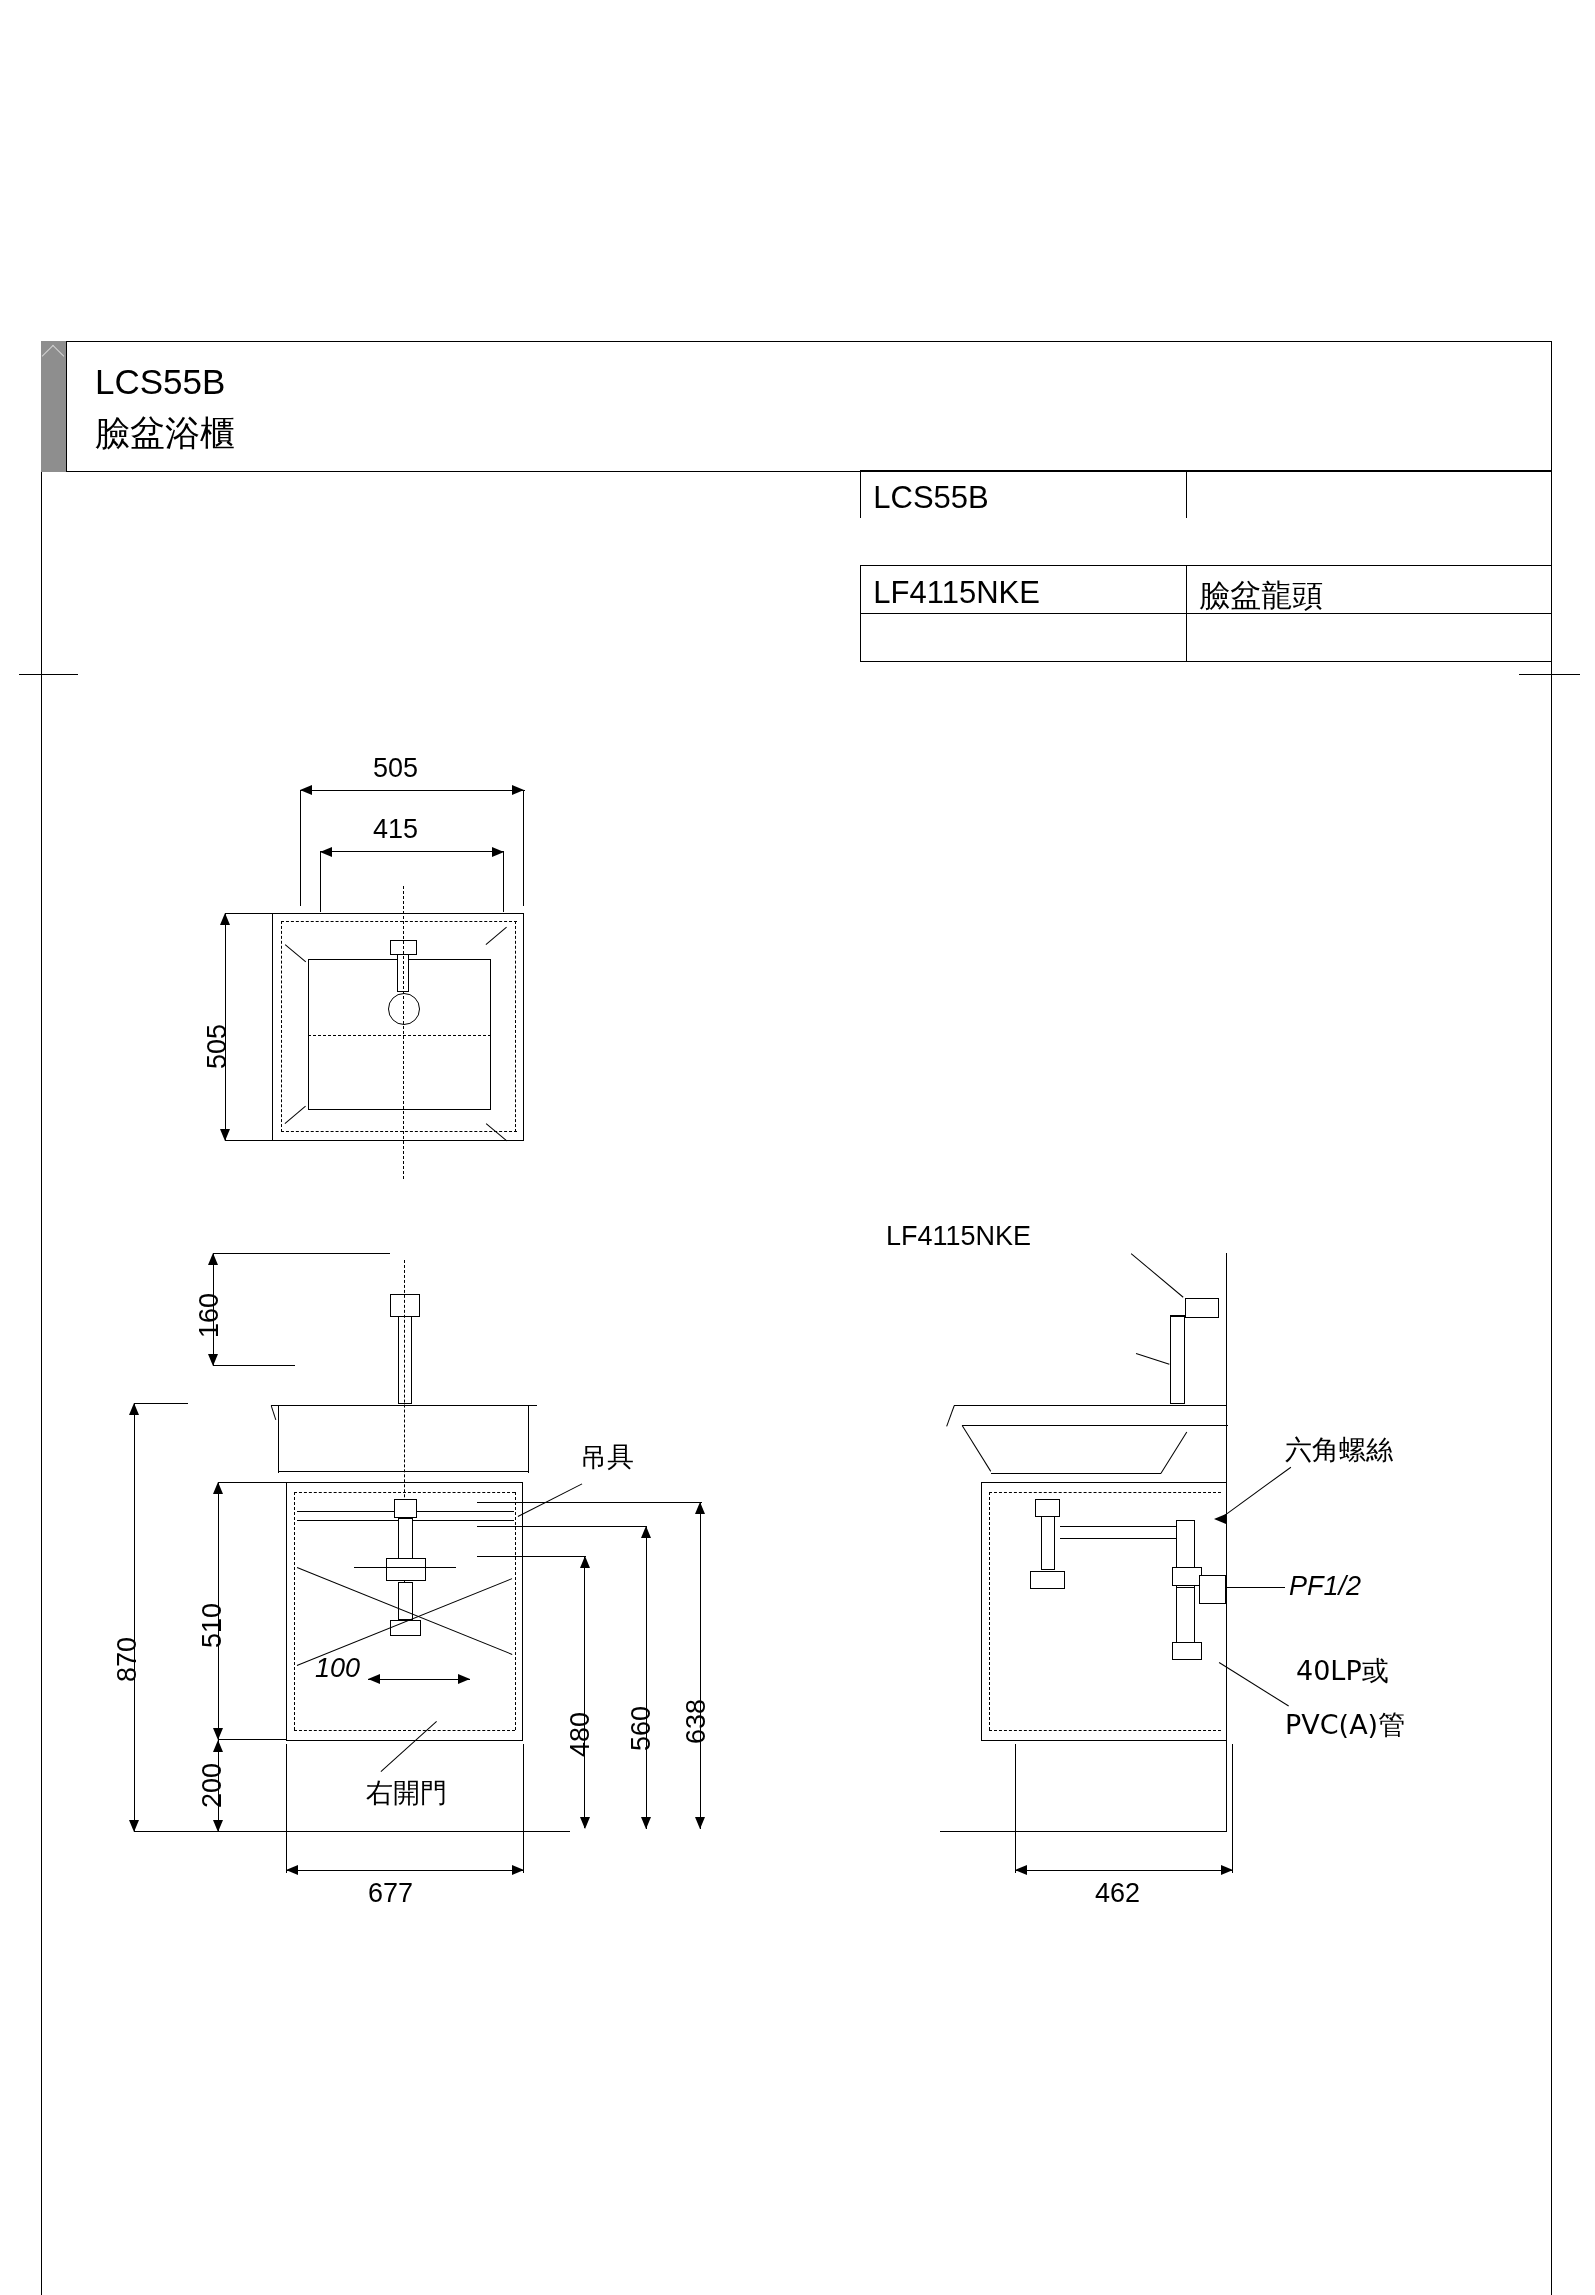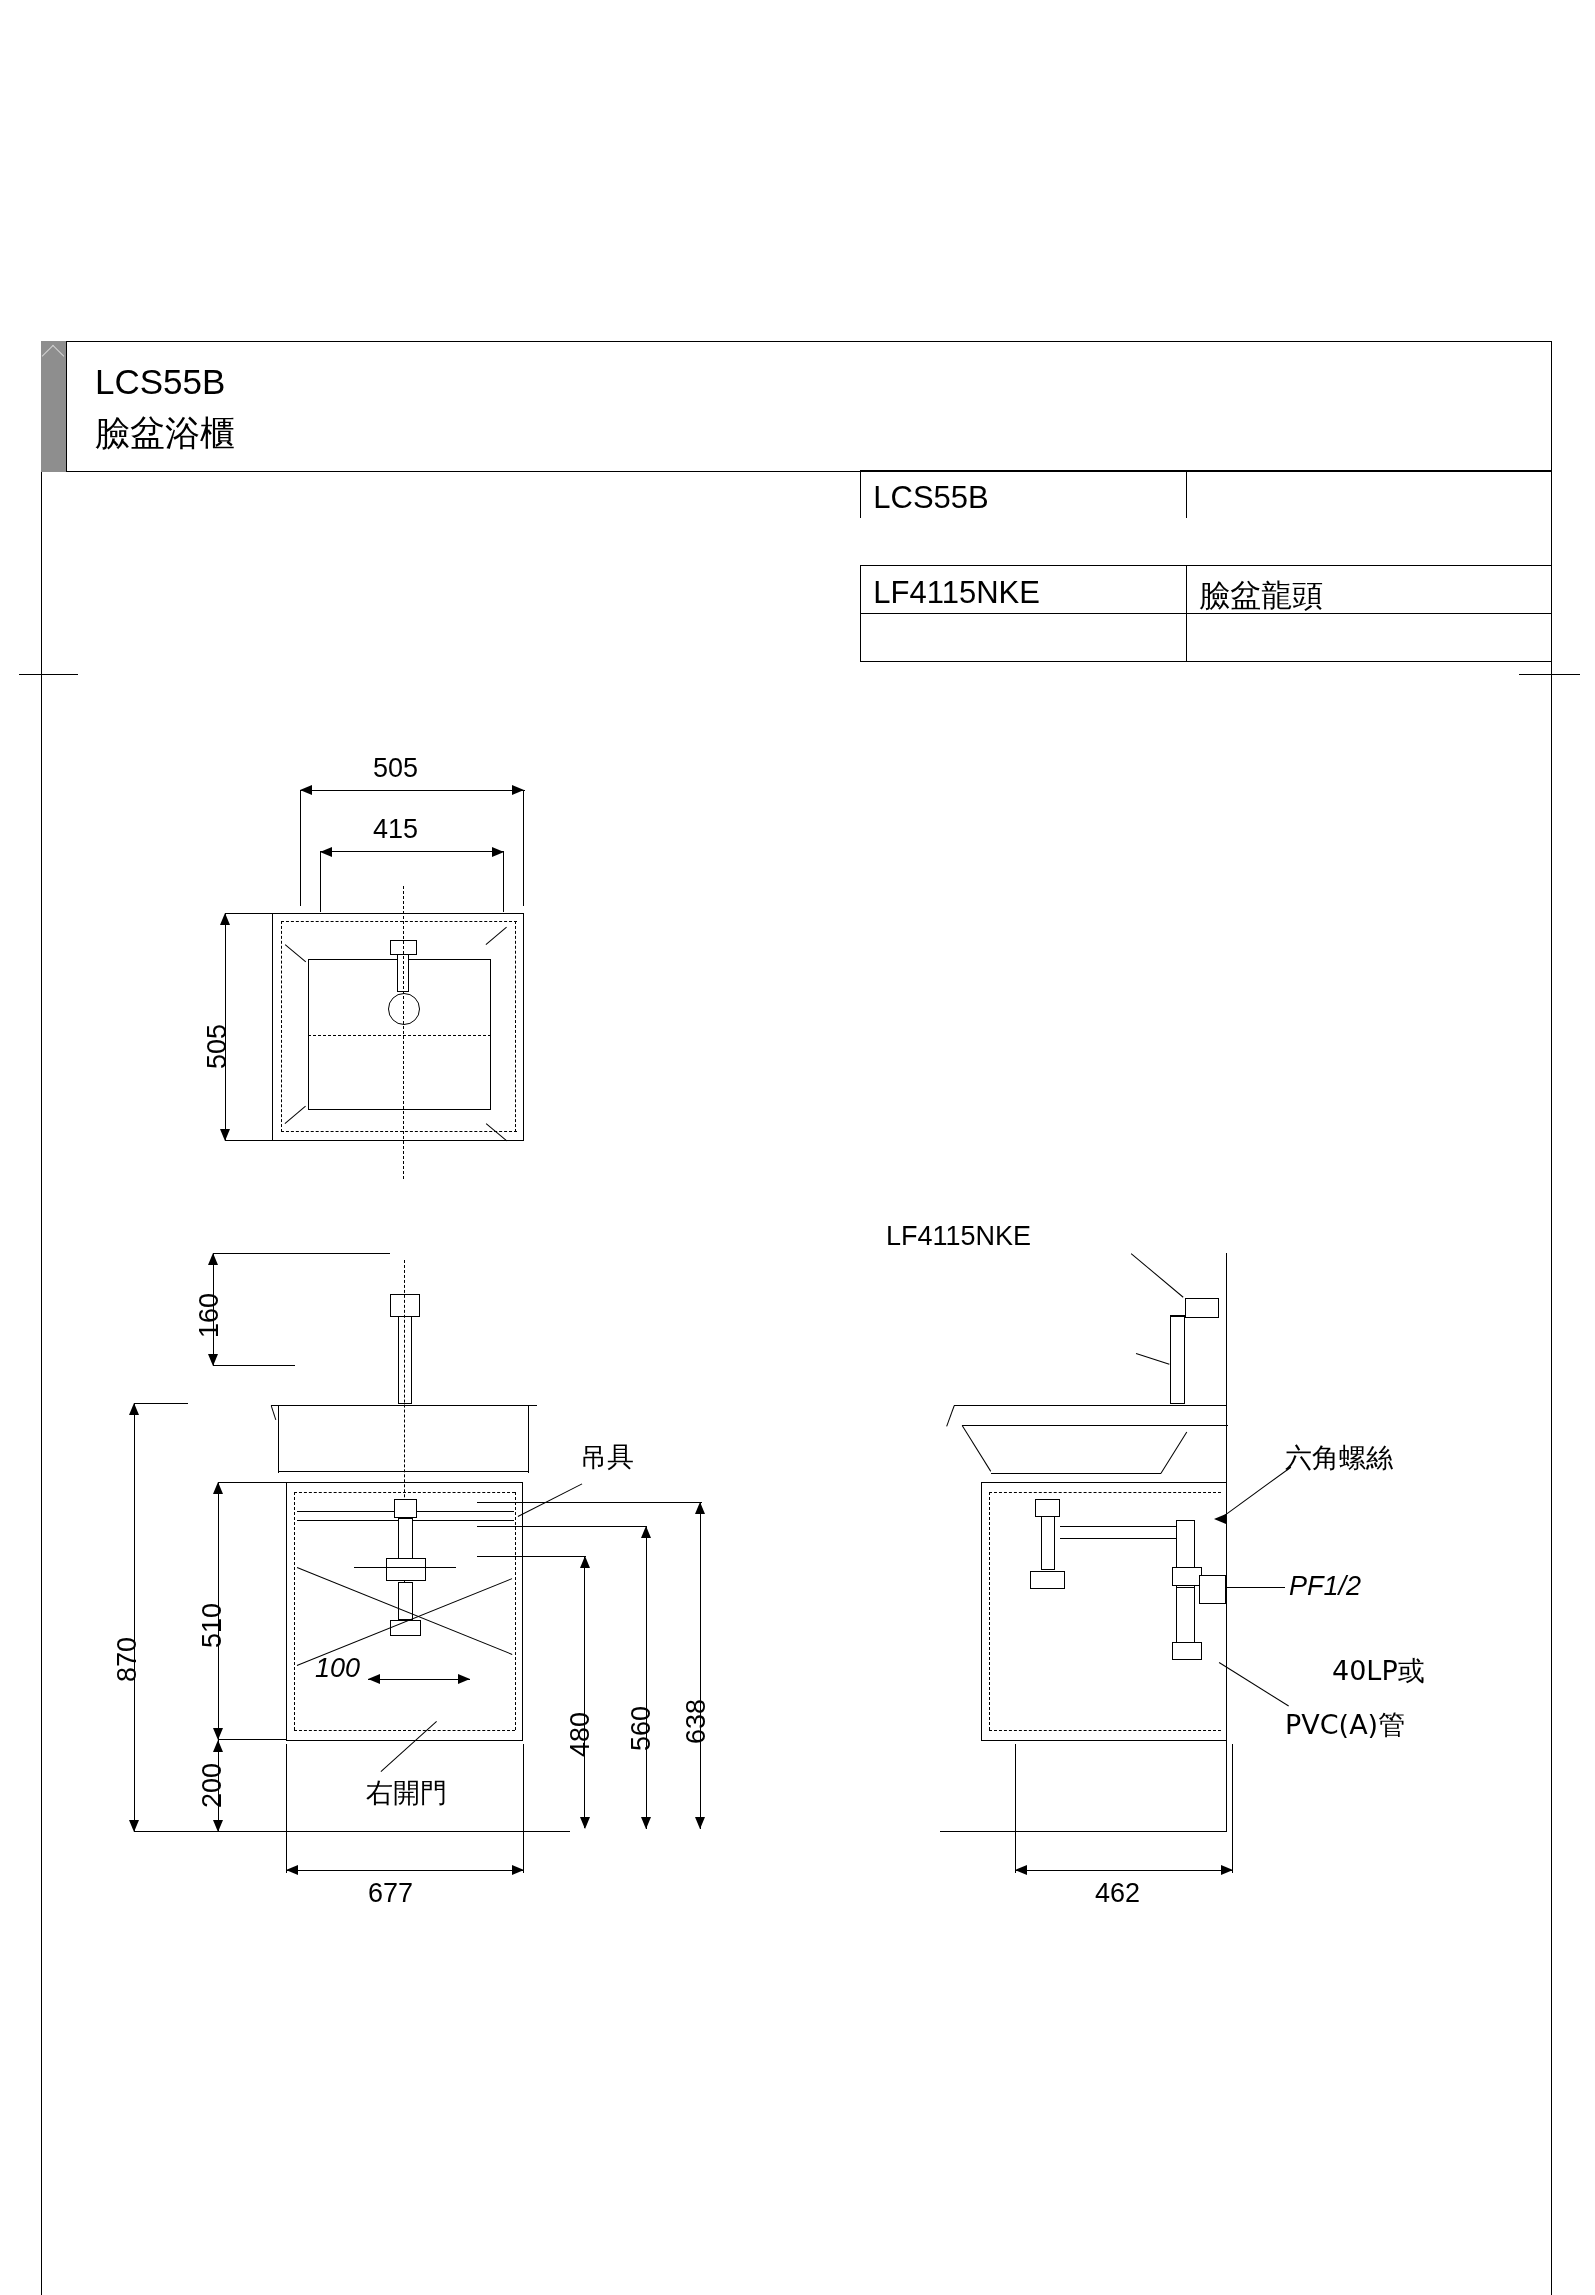--- a/index.html
+++ b/index.html
@@ -263,28 +263,28 @@
     <div class="box grayfill" style="left:1030px;top:1571px;width:35px;height:17.7px;"></div>
     <div class="ln hl" style="left:1060px;top:1526px;width:123px;"></div>
     <div class="ln hl" style="left:1060px;top:1538px;width:123px;"></div>
 
     <div class="box grayfill" style="left:1176px;top:1520px;width:19px;height:68px;"></div>
     <div class="box grayfill" style="left:1172px;top:1567px;width:30px;height:19px;"></div>
     <div class="box grayfill" style="left:1176px;top:1587px;width:19px;height:61px;"></div>
     <div class="box grayfill" style="left:1172px;top:1642px;width:30px;height:17.7px;"></div>
     <div class="box grayfill" style="left:1199px;top:1575px;width:27px;height:29px;"></div>
 
-    <div class="txt txt-cjk" style="left:1285px;top:1436px;margin-top:8px;">六角螺絲</div>
+    <div class="txt txt-cjk" style="left:1285px;top:1436px;">六角螺絲</div>
     <div class="ln hl" style="left:1219px;top:1519px;width:89px;transform:rotate(-36deg);transform-origin:left center;"></div>
     <div class="ar ar-l" style="left:1214px;top:1514px;"></div>
 
     <div class="txt" style="left:1289px;top:1573px;font-style:italic;">PF1/2</div>
     <div class="ln hl" style="left:1226px;top:1587px;width:59px;"></div>
 
-    <div class="txt txt-cjk" style="left:1332px;top:1657px;">40LP或</div>
+    <div class="txt txt-cjk" style="left:1296px;top:1657px;">40LP或</div>
     <div class="txt txt-cjk" style="left:1285px;top:1711px;">PVC(A)管</div>
     <div class="ln hl" style="left:1219px;top:1662px;width:82px;transform:rotate(32deg);transform-origin:left center;"></div>
 
     <div class="ln hl" style="left:1015px;top:1870px;width:218px;"></div>
     <div class="ar ar-l" style="left:1015px;top:1865px;"></div>
     <div class="ar ar-r" style="left:1221px;top:1865px;"></div>
     <div class="ln vl" style="left:1015px;top:1744px;height:129px;"></div>
     <div class="ln vl" style="left:1232px;top:1744px;height:129px;"></div>
     <div class="txt" style="left:1095px;top:1880px;">462</div>
   </div>

